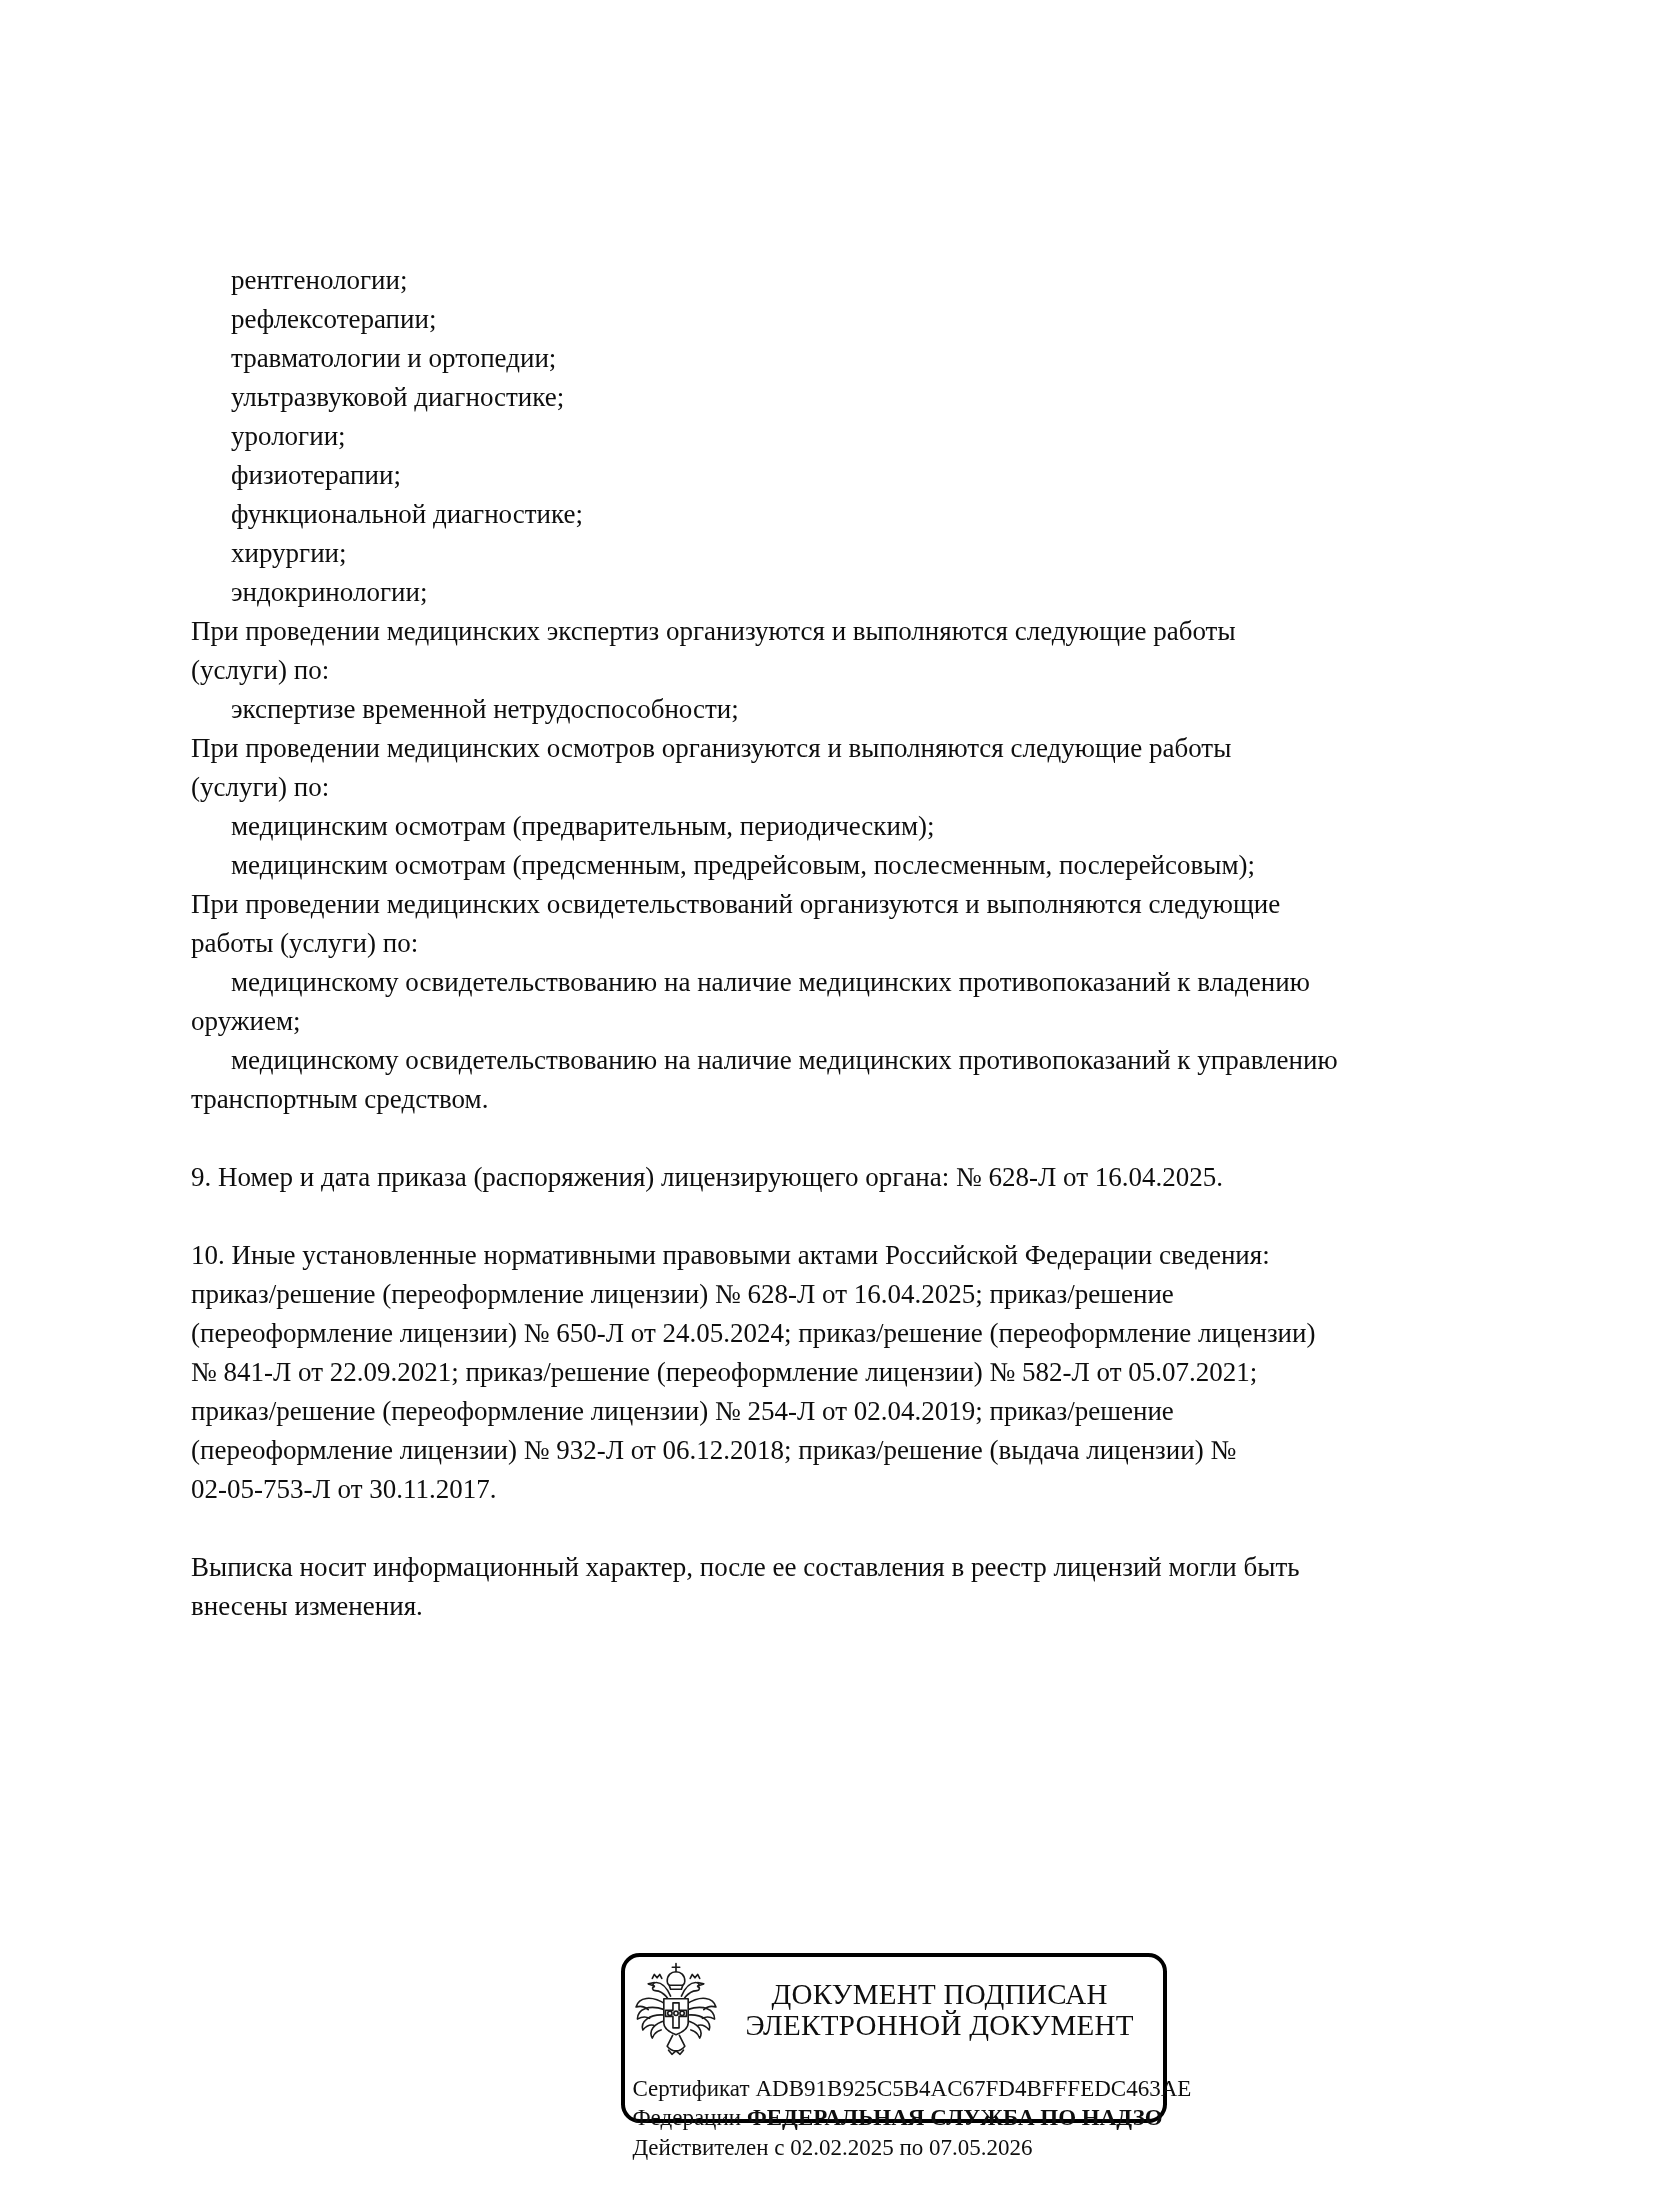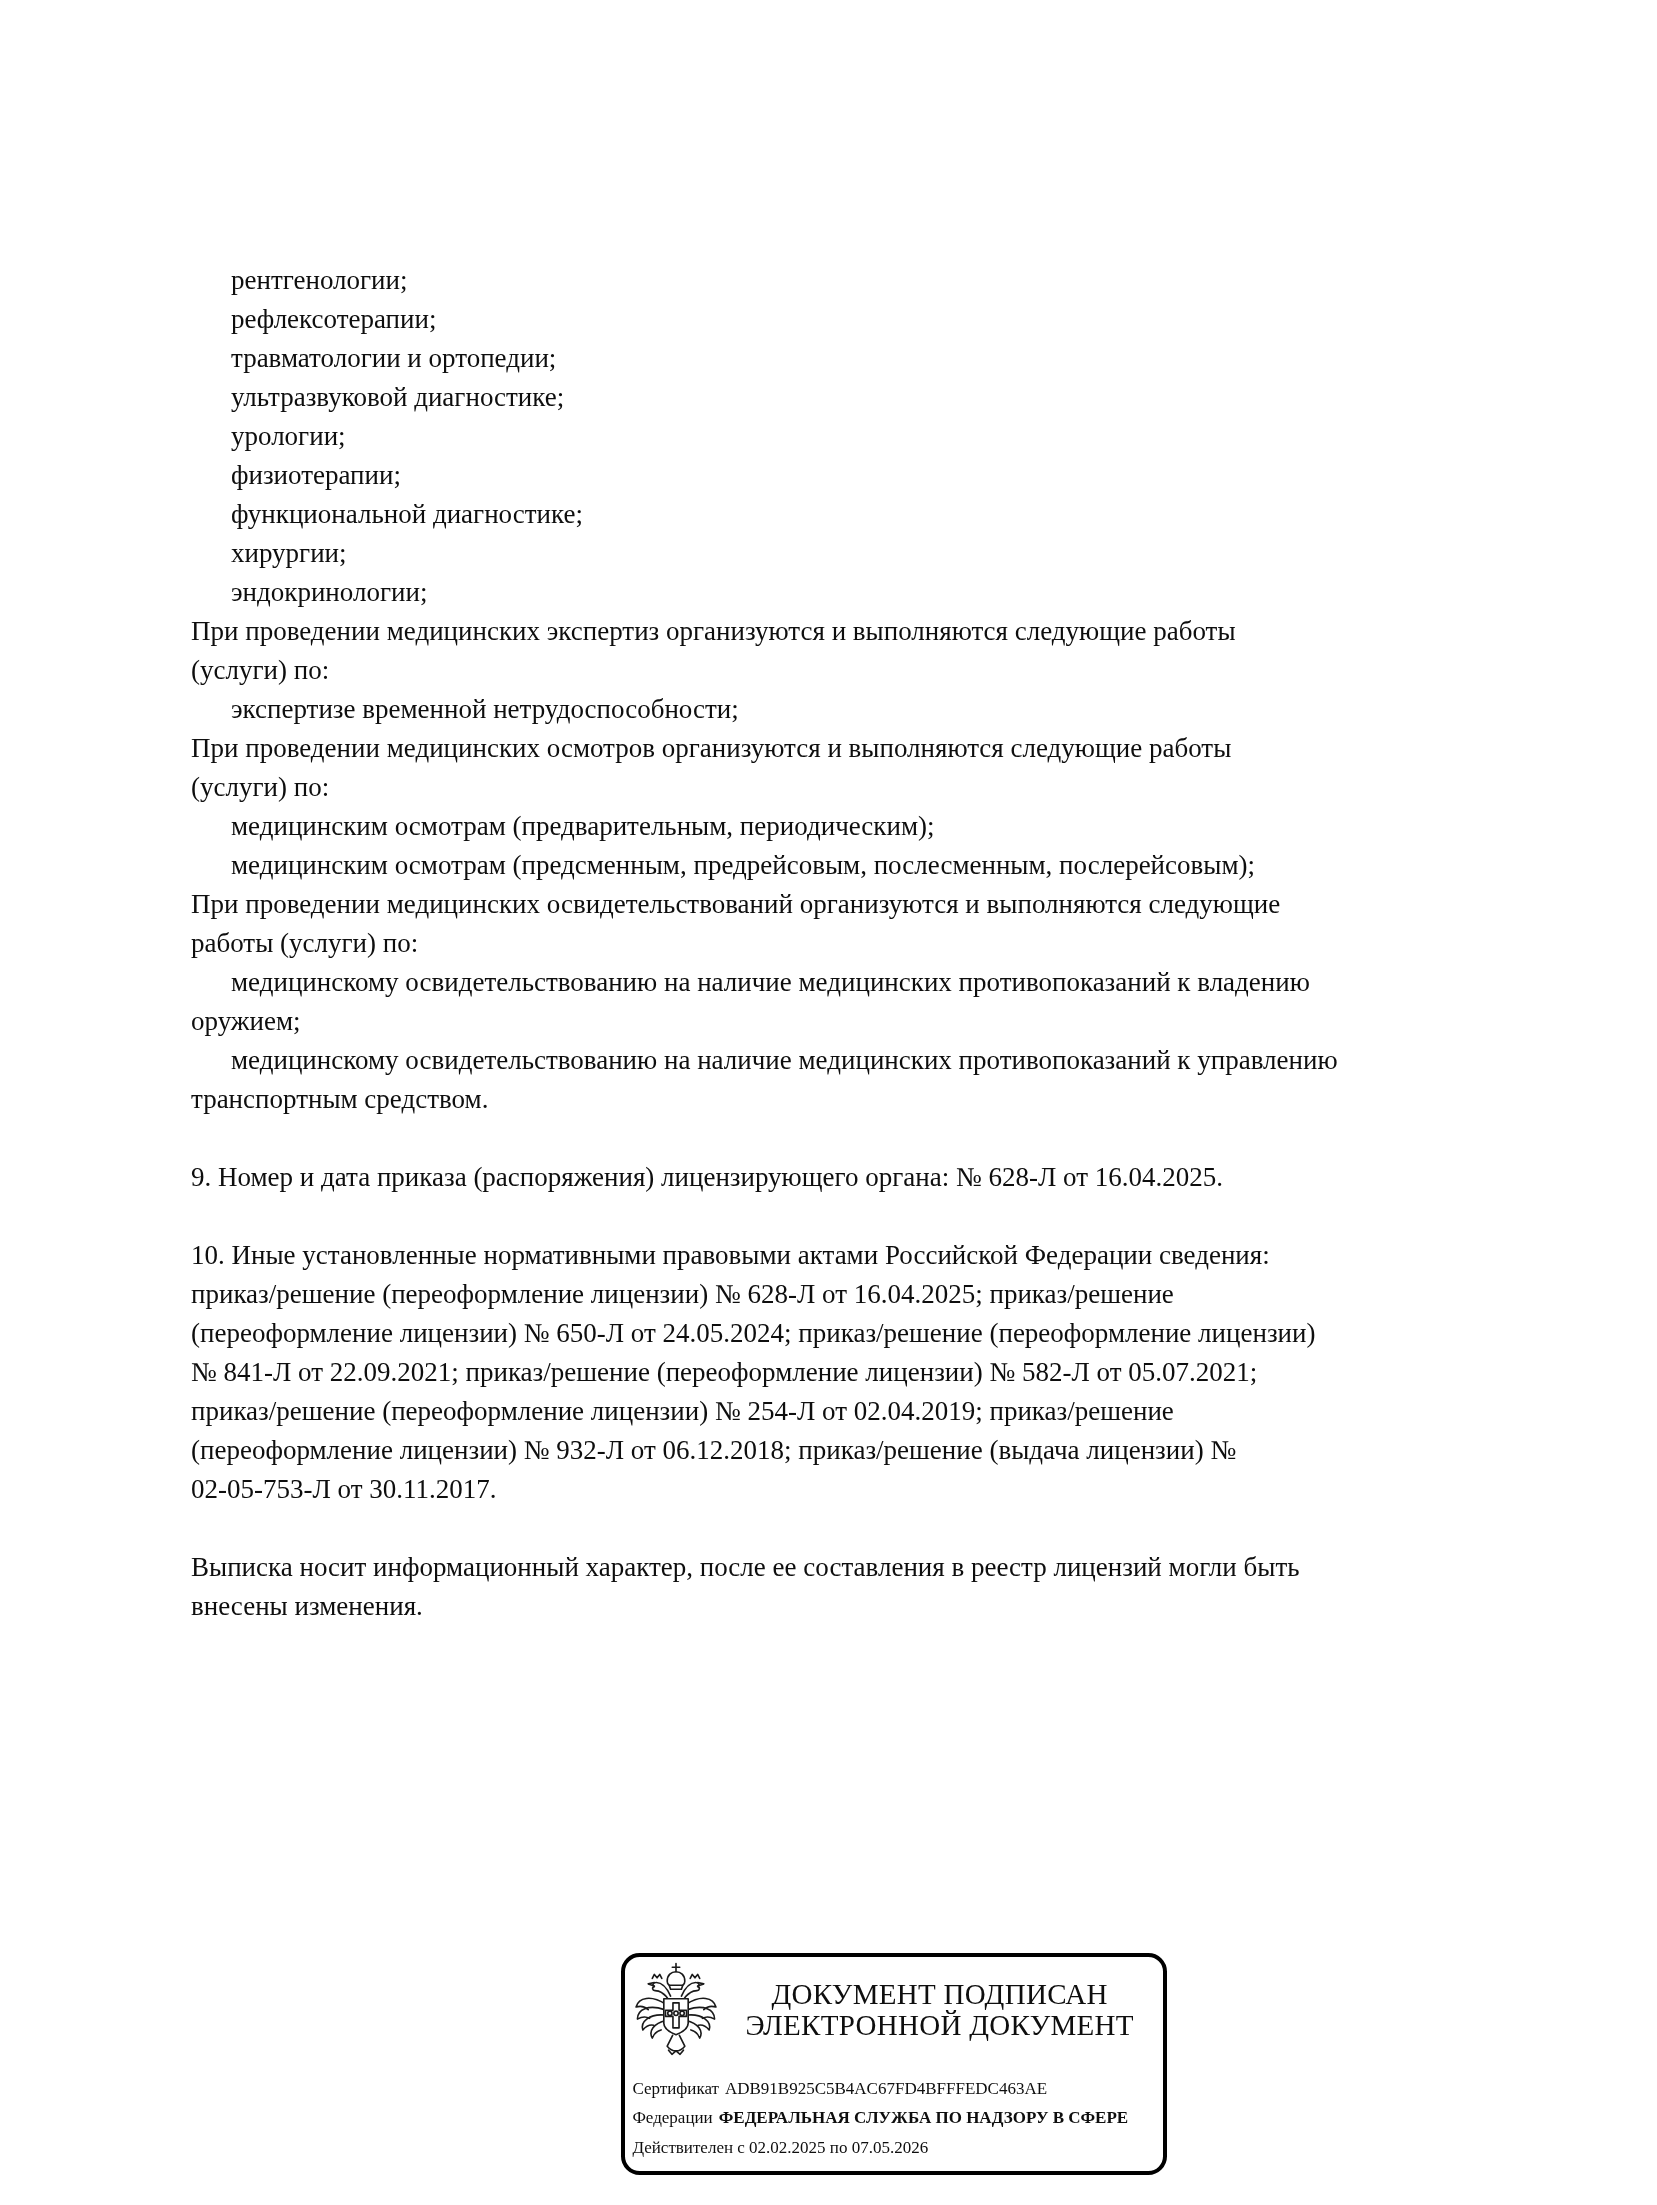--- a/index.html
+++ b/index.html
@@ -23,21 +23,21 @@
   }
   .line { height: 39px; }
   .line.indent { padding-left: 40px; }
 
   
   .stamp {
     position: absolute;
     left: 621px;
     top: 1953px;
     width: 546px;
-    height: 222px;
+    height: 170px;
     box-sizing: border-box;
     border: 4.7px solid #000000;
     border-radius: 18.7px;
     background: #ffffff;
   }
   .emblem {
     position: absolute;
     left: 6.7px;
     top: 5.3px;
     width: 88px;
@@ -52,21 +52,21 @@
     text-align: center;
     font-size: 29px;
     line-height: 31px;
     white-space: nowrap;
     letter-spacing: 0.3px;
   }
   .stamp-line {
     position: absolute;
     left: 7.4px;
     right: 0;
-    font-size: 17px;
+    font-size: 23px;
     line-height: 29px;
     white-space: nowrap;
   }
   .stamp-line.cert     { top: 117px; }
   .stamp-line.owner    { top: 146px; overflow: hidden; }
   .stamp-line.validity { top: 176px; }
   .stamp-line .val { margin-left: 6px; }
   .bold { font-weight: bold; }
 </style>
 </head>

